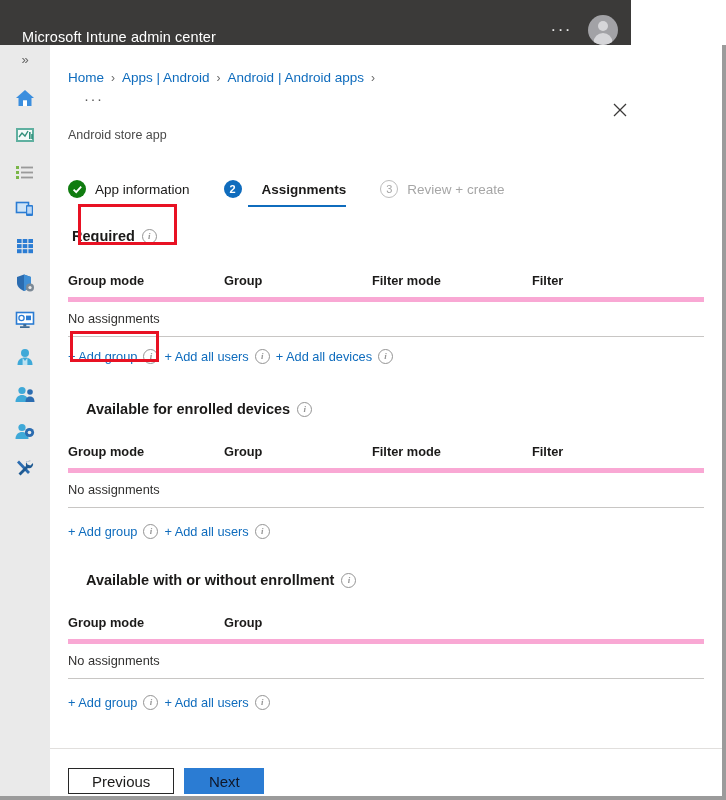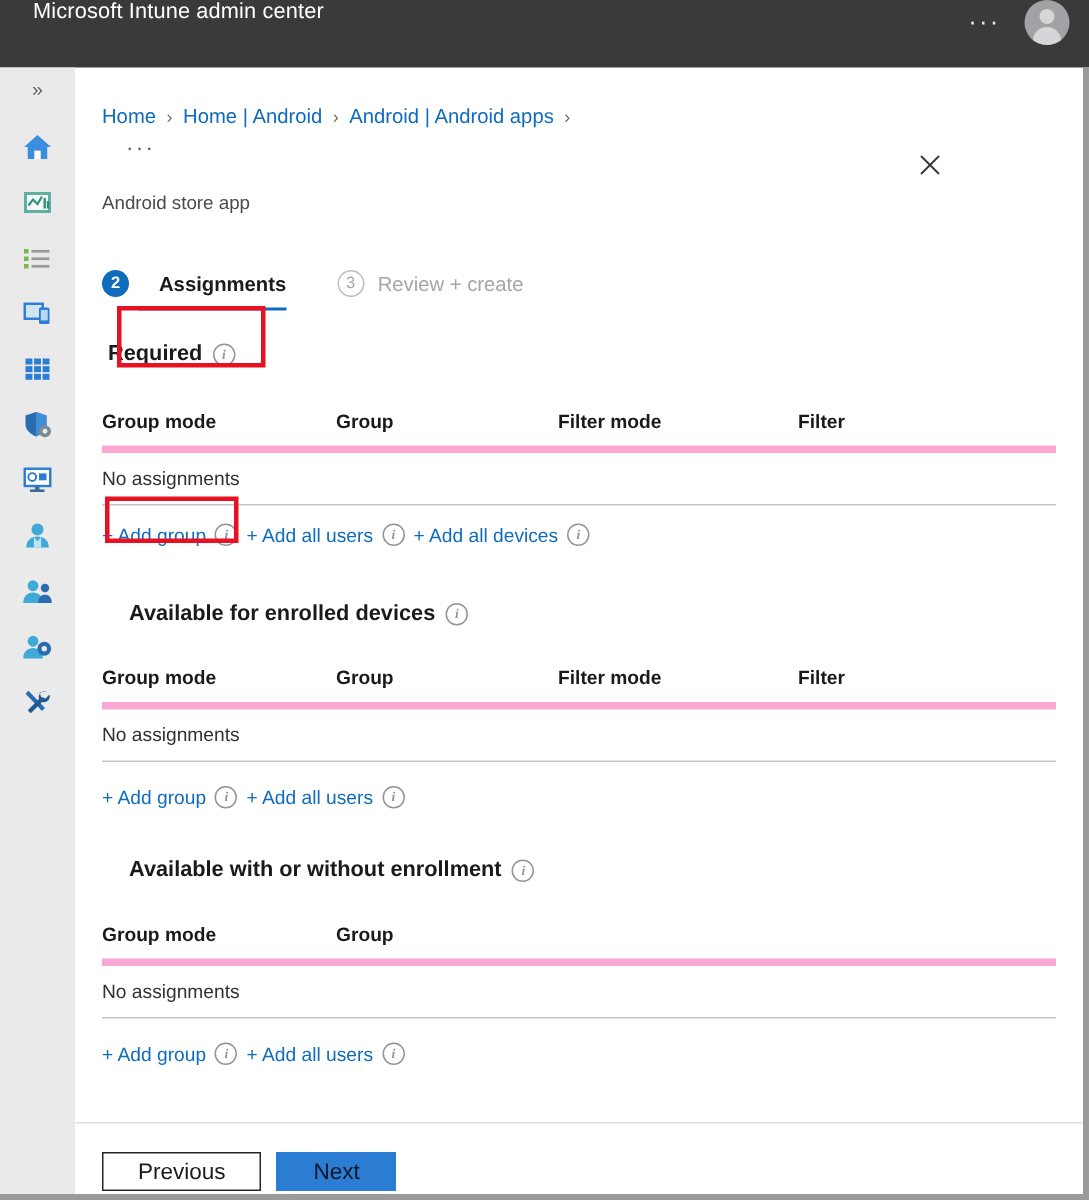--- a/index.html
+++ b/index.html
@@ -17,25 +17,25 @@
     height: 800px;
     overflow: hidden;
     background: #ffffff;
     box-sizing: border-box;
   }
 
   
   .titlebar {
     position: absolute;
     left: 0; top: 0;
-    width: 726px;
+    width: 631px;
     height: 45px;
     background: #3b3a39;
     display: flex;
-    align-items: flex-start;
+    align-items: flex-end;
     box-sizing: border-box;
   }
   .titlebar-title {
     color: #ffffff;
     font-size: 14.5px;
     margin-left: 22px;
     letter-spacing: .1px;
     white-space: nowrap;
   }
   .titlebar-right {
@@ -505,38 +505,46 @@
       </div>
 
     </div>
   </div>
 
   <div class="content">
 
     <div class="breadcrumb">
       <span class="crumb">Home</span>
       <span class="crumb-sep">›</span>
-      <span class="crumb">Home | Android</span>
+      <span class="crumb">Apps | Android</span>
       <span class="crumb-sep">›</span>
       <span class="crumb">Android | Android apps</span>
       <span class="crumb-sep">›</span>
     </div>
 
     <div class="page-header">
       <span class="header-ellipsis">···</span>
     </div>
     <div class="page-subtitle">Android store app</div>
     <div class="close-x">
       <svg width="14" height="14" viewBox="0 0 14 14">
         <line x1="1" y1="1" x2="13" y2="13" stroke="#3b3a39" stroke-width="1.3"></line>
         <line x1="13" y1="1" x2="1" y2="13" stroke="#3b3a39" stroke-width="1.3"></line>
       </svg>
     </div>
 
     <div class="wizard">
+      <div class="wz-step done">
+        <span class="wz-check">
+          <svg width="11" height="11" viewBox="0 0 11 11">
+            <polyline points="1.6,5.6 4.2,8.2 9.2,2.6" fill="none" stroke="#ffffff" stroke-width="1.8"></polyline>
+          </svg>
+        </span>
+        <span class="wz-label">App information</span>
+      </div>
       <div class="wz-step active">
         <span class="wz-num">2</span>
         <span class="wz-label">Assignments</span>
       </div>
       <div class="wz-step future">
         <span class="wz-num future">3</span>
         <span class="wz-label">Review + create</span>
       </div>
     </div>
 

